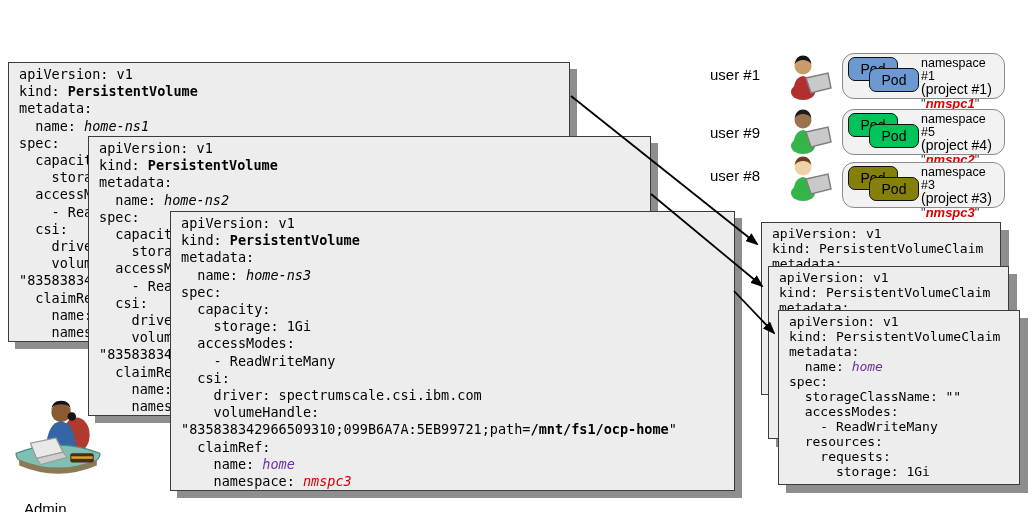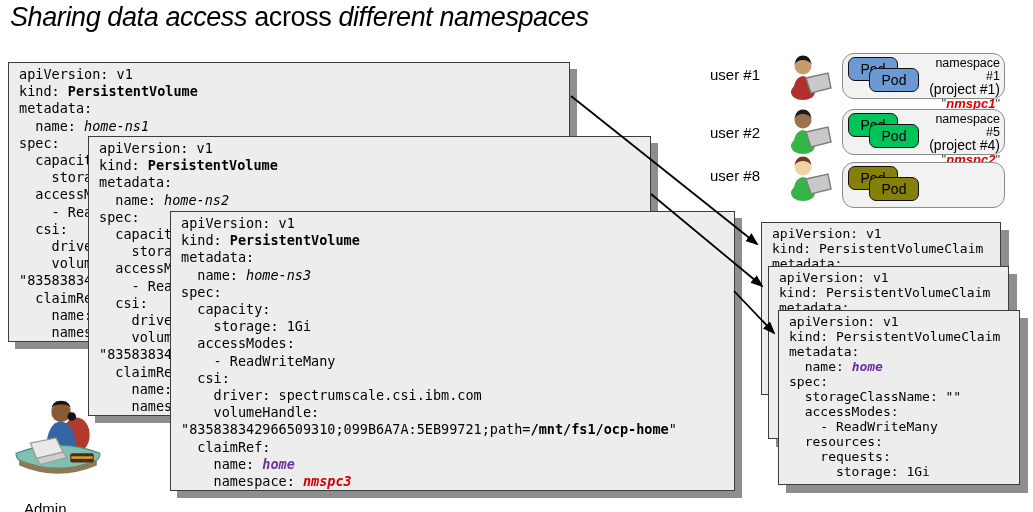--- a/index.html
+++ b/index.html
@@ -16,46 +16,45 @@
   .pvc pre{font-size:13px;line-height:15px}
   #pv1{left:8px;top:62px;width:562px;height:280px;z-index:1}
   #pv2{left:88px;top:136px;width:563px;height:280px;z-index:2}
   #pv3{left:170px;top:211px;width:565px;height:280px;z-index:3}
   #pvc1{left:761px;top:222px;width:240px;height:173px;z-index:4;box-shadow:8px 8px 0 #8e8e8e}
   #pvc2{left:768px;top:266px;width:241px;height:173px;z-index:5;box-shadow:8px 8px 0 #8e8e8e}
   #pvc3{left:778px;top:310px;width:242px;height:175px;z-index:6;box-shadow:8px 8px 0 #8e8e8e}
 
   .seg-b{font-weight:bold}
   .seg-i{font-style:italic}
-  .seg-v,.seg-r{font-weight:bold;font-style:italic}
+  .seg-v,.seg-r{font-weight:normal;font-style:italic}
 
   .arrows{position:absolute;left:0;top:0;z-index:10;pointer-events:none}
 
   .user-label{position:absolute;font-size:15px;white-space:nowrap;z-index:7}
   .user-icon{position:absolute;z-index:7}
   .ns-box{position:absolute;width:163px;height:46px;background:#f2f2f2;border:1.6px solid #8a8a8a;border-radius:12px;z-index:7}
   .pod{position:absolute;width:50px;height:24px;border:1.8px solid #101010;border-radius:7px;display:flex;align-items:center;justify-content:center;font-size:14px;overflow:hidden}
   .pod.back{left:5px;top:3px;z-index:1}
   .pod.front{left:26px;top:14px;z-index:2}
-  .ns-text{position:absolute;left:78px;right:4px;top:3px;text-align:right;line-height:13px}
+  .ns-text{position:absolute;left:78px;right:4px;top:3px;text-align:left;line-height:13px}
   .ns-l1{font-size:12.5px}
   .ns-l2{font-size:14px}
   .ns-l3{font-size:13px;margin-top:1px}
   .q{color:#444;font-weight:normal}
   .red-bi{font-weight:bold;font-style:italic}
 
   #admin-icon{position:absolute;left:12px;top:392px;z-index:7}
   .admin-label{position:absolute;left:24px;top:500px;font-size:15px;z-index:7}
 </style>
 </head>
 <body>
 
 <div class="canvas">
 
-  <h1 class="title"><span class="it">Sharing data access</span><span> across </span><span class="it">different namespaces</span></h1>
 
   <div id="pv1" class="code-block pv">
     <pre><div><span>apiVersion: v1</span></div><div><span>kind: </span><span class="seg-b">PersistentVolume</span></div><div><span>metadata:</span></div><div><span>  name: </span><span class="seg-i">home-ns1</span></div><div><span>spec:</span></div><div><span>  capacity:</span></div><div><span>    storage: 1Gi</span></div><div><span>  accessModes:</span></div><div><span>    - ReadWriteMany</span></div><div><span>  csi:</span></div><div><span>    driver: spectrumscale.csi.ibm.com</span></div><div><span>    volumeHandle:</span></div><div><span>"835838342966509310;099B6A7A:5EB99721;path=</span><span class="seg-b">/mnt/fs1/ocp-home</span><span>"</span></div><div><span>  claimRef:</span></div><div><span>    name: </span><span class="seg-v" style="color: rgb(112, 48, 160);">home</span></div><div><span>    namespace: </span><span class="seg-r" style="color: rgb(212, 0, 0);">nmspc1</span></div></pre>
   </div>
   <div id="pv2" class="code-block pv">
     <pre><div><span>apiVersion: v1</span></div><div><span>kind: </span><span class="seg-b">PersistentVolume</span></div><div><span>metadata:</span></div><div><span>  name: </span><span class="seg-i">home-ns2</span></div><div><span>spec:</span></div><div><span>  capacity:</span></div><div><span>    storage: 1Gi</span></div><div><span>  accessModes:</span></div><div><span>    - ReadWriteMany</span></div><div><span>  csi:</span></div><div><span>    driver: spectrumscale.csi.ibm.com</span></div><div><span>    volumeHandle:</span></div><div><span>"835838342966509310;099B6A7A:5EB99721;path=</span><span class="seg-b">/mnt/fs1/ocp-home</span><span>"</span></div><div><span>  claimRef:</span></div><div><span>    name: </span><span class="seg-v" style="color: rgb(112, 48, 160);">home</span></div><div><span>    namespace: </span><span class="seg-r" style="color: rgb(212, 0, 0);">nmspc2</span></div></pre>
   </div>
   <div id="pv3" class="code-block pv">
     <pre><div><span>apiVersion: v1</span></div><div><span>kind: </span><span class="seg-b">PersistentVolume</span></div><div><span>metadata:</span></div><div><span>  name: </span><span class="seg-i">home-ns3</span></div><div><span>spec:</span></div><div><span>  capacity:</span></div><div><span>    storage: 1Gi</span></div><div><span>  accessModes:</span></div><div><span>    - ReadWriteMany</span></div><div><span>  csi:</span></div><div><span>    driver: spectrumscale.csi.ibm.com</span></div><div><span>    volumeHandle:</span></div><div><span>"835838342966509310;099B6A7A:5EB99721;path=</span><span class="seg-b">/mnt/fs1/ocp-home</span><span>"</span></div><div><span>  claimRef:</span></div><div><span>    name: </span><span class="seg-v" style="color: rgb(112, 48, 160);">home</span></div><div><span>    namespace: </span><span class="seg-r" style="color: rgb(212, 0, 0);">nmspc3</span></div></pre>
   </div>
@@ -75,21 +74,21 @@
       <marker id="ah" markerWidth="13" markerHeight="10" refX="11" refY="5" orient="auto" markerUnits="userSpaceOnUse">
         <polygon points="0,0 13,5 0,10" fill="#000"></polygon>
       </marker>
     </defs>
     <line x1="571" y1="96" x2="757" y2="244" stroke="#000" stroke-width="1.8" marker-end="url(#ah)"></line>
     <line x1="651" y1="194" x2="762" y2="286" stroke="#000" stroke-width="1.8" marker-end="url(#ah)"></line>
     <line x1="734" y1="291" x2="774" y2="333" stroke="#000" stroke-width="1.8" marker-end="url(#ah)"></line>
   </svg>
 
   <div class="user-label" style="left:710px;top:66px">user #1</div>
-  <div class="user-label" style="left:710px;top:124px">user #2</div>
+  <div class="user-label" style="left:710px;top:124px">user #9</div>
   <div class="user-label" style="left:710px;top:167px">user #8</div>
 
   <svg class="user-icon" style="left:784px;top:52px" width="48" height="48" viewBox="0 0 48 48">
     <ellipse cx="19" cy="40" rx="12" ry="8" style="fill: rgb(177, 47, 47);"></ellipse>
     <path d="M10 44 Q8 26 19 24 Q30 26 28 44 Z" style="fill: rgb(177, 47, 47);"></path>
     <circle cx="19" cy="14" r="8.5" style="fill: rgb(201, 154, 106);"></circle>
     <path d="M10.5 12 Q12 3.5 19 3.5 Q26 3.5 27.5 12 Q24 8 19 8 Q14 8 10.5 12 Z" style="fill: rgb(21, 21, 21);"></path>
     <polygon points="22,26 44,21 47,36 27,41" fill="#c9c9c9" stroke="#7d7d7d" stroke-width="1.4"></polygon>
   </svg>
   <svg class="user-icon" style="left:784px;top:106px" width="48" height="48" viewBox="0 0 48 48">
@@ -133,20 +132,25 @@
       <div class="ns-l3"><span class="q">"</span><span class="red-bi" style="color: rgb(221, 0, 0);">nmspc2</span><span class="q">"</span></div>
     </div>
   </div>
   <div class="ns-box" style="left:842px;top:162px">
     <div class="pod back" style="background-color: rgb(132, 128, 10);">
         <span>Pod</span>
       </div>
     <div class="pod front" style="background-color: rgb(132, 128, 10);">
         <span>Pod</span>
       </div>
+    <div class="ns-text">
+      <div class="ns-l1">namespace #3</div>
+      <div class="ns-l2">(project #3)</div>
+      <div class="ns-l3"><span class="q">"</span><span class="red-bi" style="color: rgb(221, 0, 0);">nmspc3</span><span class="q">"</span></div>
+    </div>
   </div>
 
   <svg id="admin-icon" width="92" height="96" viewBox="0 0 90 94">
     <ellipse cx="63" cy="42" rx="13" ry="17" fill="#b03a2e"></ellipse>
     <circle cx="48" cy="20" r="9.5" fill="#8a5a33"></circle>
     <path d="M38.5 18 Q38.5 8.5 48 8.5 Q57.5 8.5 57.5 18 Q57 12 48 12 Q39 12 38.5 18 Z" fill="#141414"></path>
     <circle cx="58.5" cy="24" r="4.2" fill="#141414"></circle>
     <path d="M33 56 Q35 29 48 29 Q61 30 63 56 L50 61 Z" fill="#3465a4"></path>
     <path d="M4 60 Q45 44 86 60 Q88 72 45 79 Q2 72 4 60 Z" fill="#7fbfb4" stroke="#4a8a80" stroke-width="1.2"></path>
     <path d="M7 66 Q45 82 83 66 L83 72 Q45 88 7 72 Z" fill="#8a7a58"></path>

